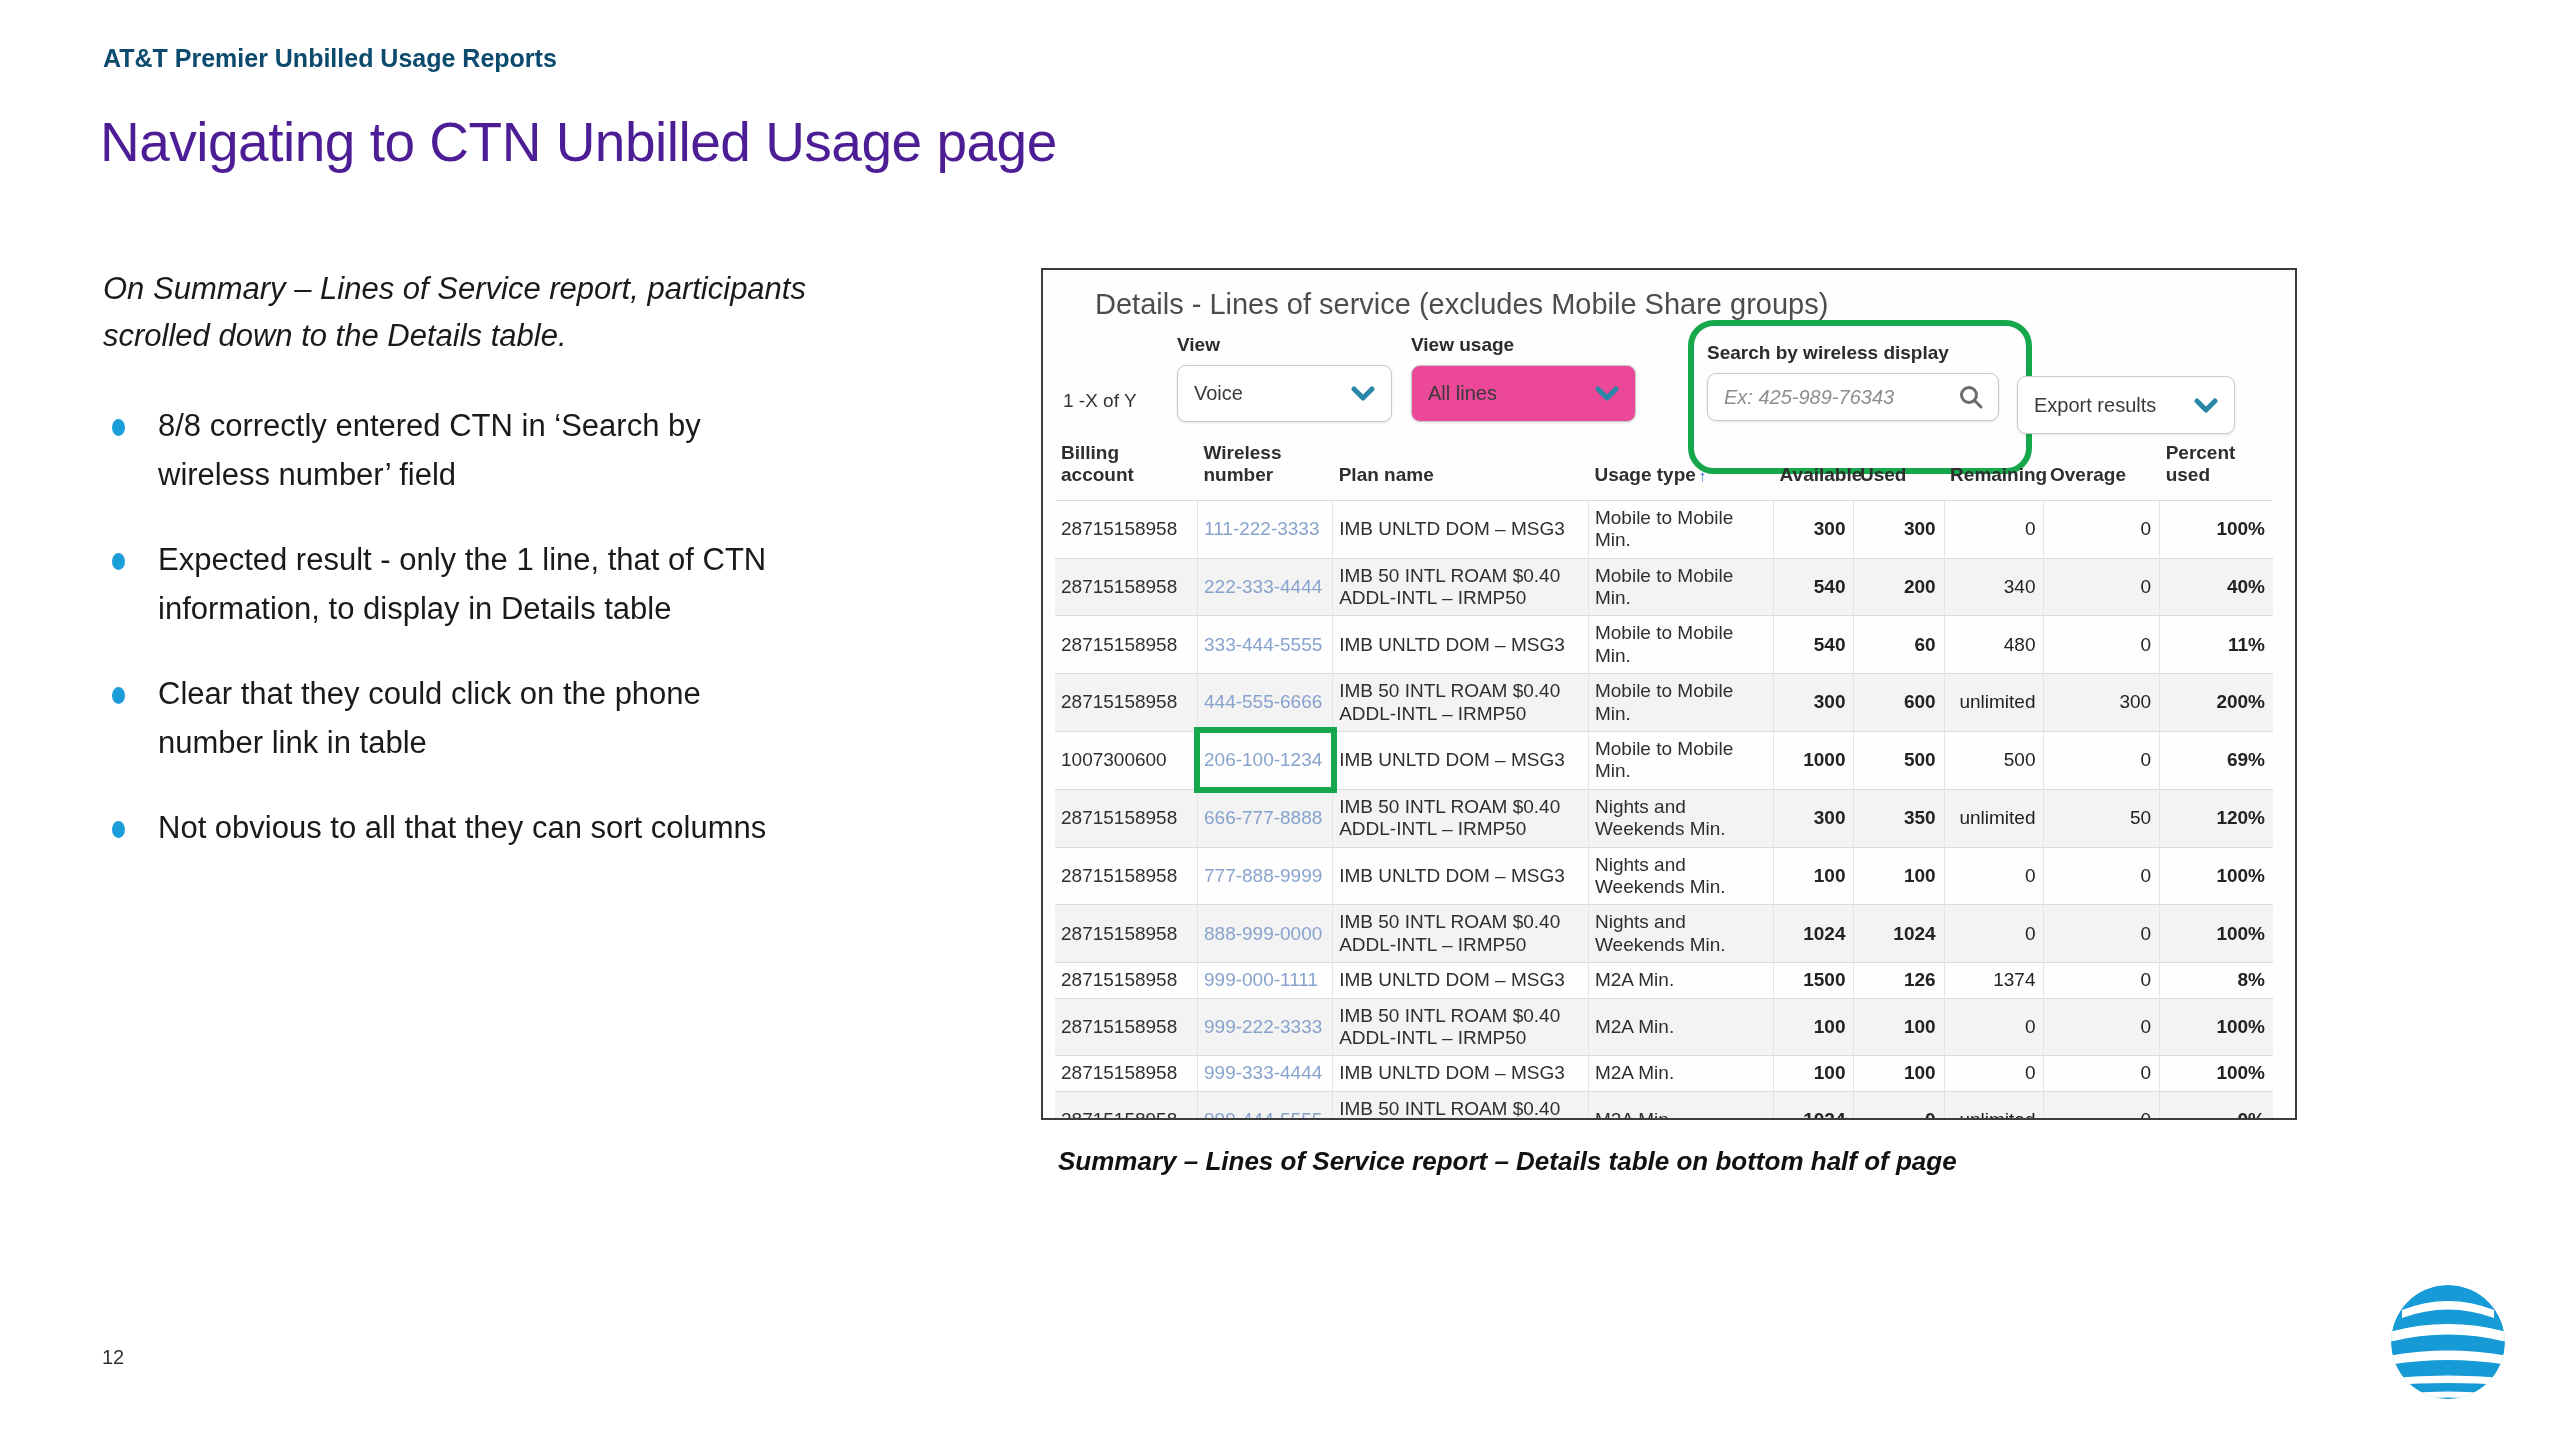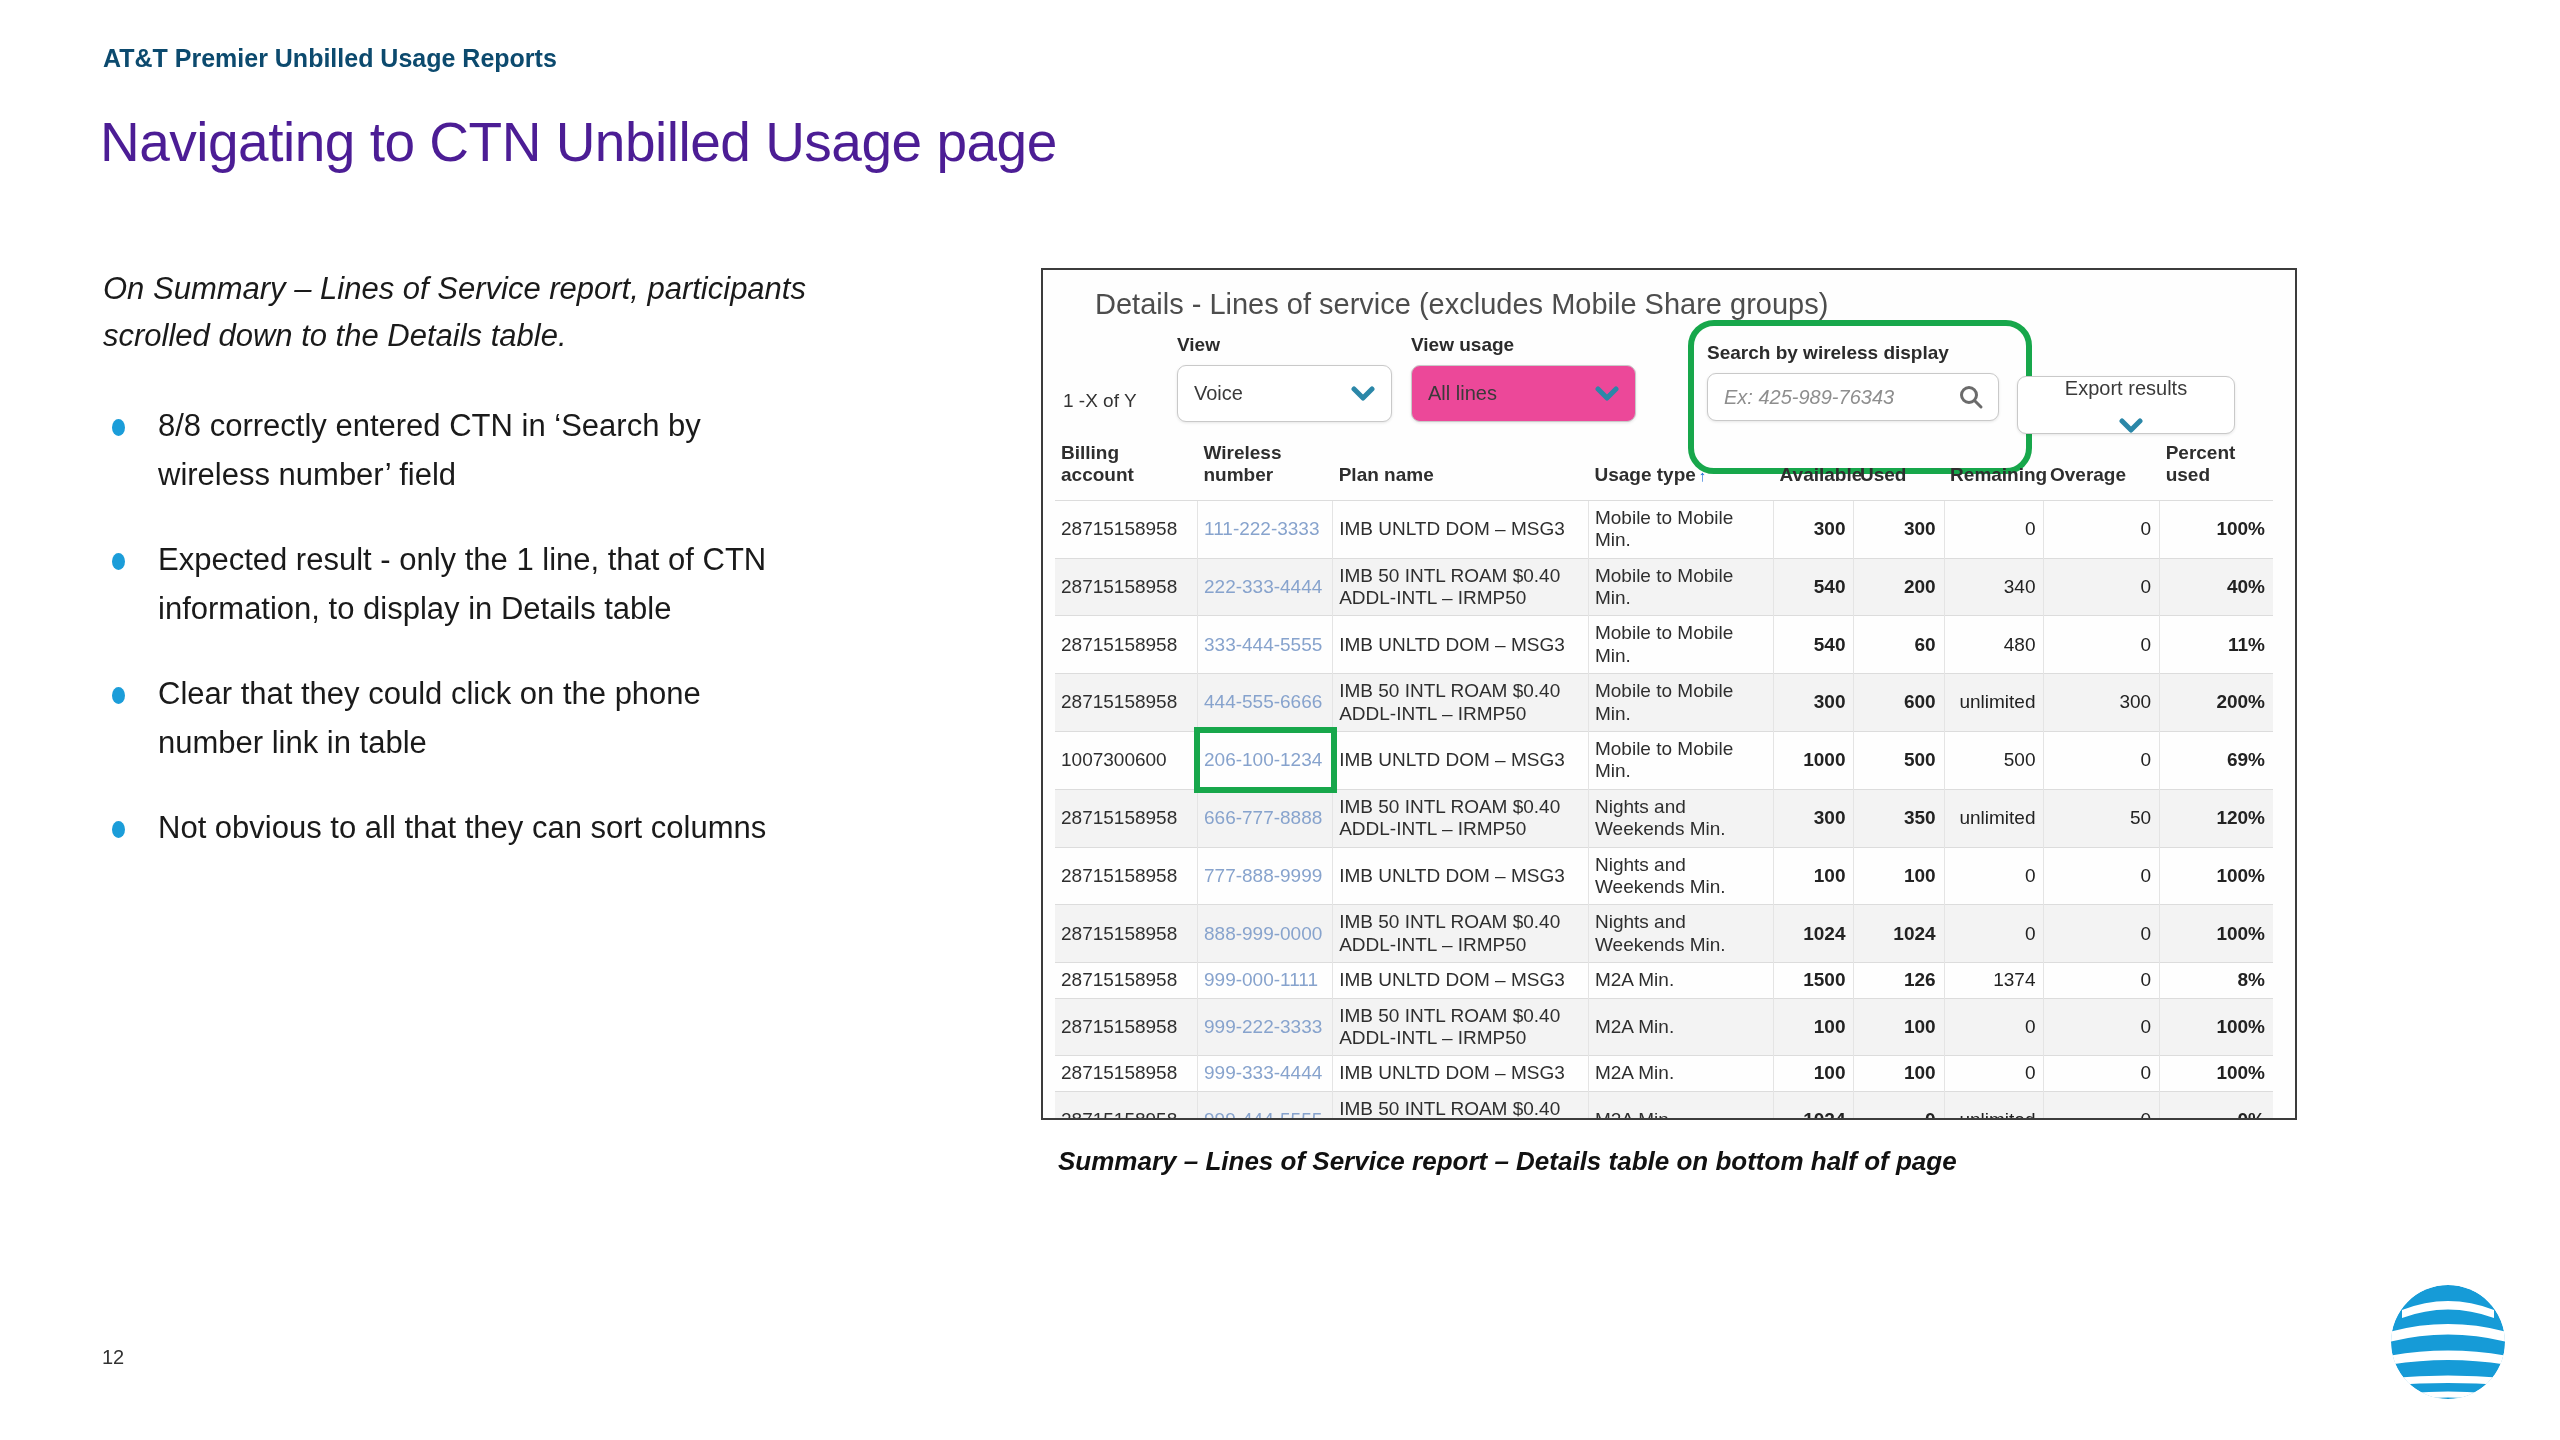--- a/index.html
+++ b/index.html
@@ -27,21 +27,21 @@
   .usage-group{position:absolute;left:368px;top:64px;}
   .usage-group .dropdown{width:225px;background:#ec4899;}
   .search-group{position:absolute;left:664px;top:72px;}
   .search-box{display:flex;align-items:center;width:292px;height:48px;border:1px solid #c9c9c9;
               border-radius:9px;background:#fff;padding:0 14px;box-sizing:border-box;box-shadow:0 1px 3px rgba(0,0,0,.10);}
   .search-box input{border:none;outline:none;flex:1;min-width:0;font-size:20px;font-family:inherit;color:#555;background:transparent;}
   .search-box input::placeholder{font-style:italic;color:#8e8e8e;}
   .annotation{position:absolute;left:645px;top:50px;width:332px;height:142px;border:6px solid #17a74b;
               border-radius:26px;pointer-events:none;}
   .export-group{position:absolute;left:974px;top:106px;}
-  .export-group .dropdown{width:218px;height:58px;flex-direction:column;}
+  .export-group .dropdown{width:218px;height:58px;}
   .chev{flex:0 0 auto;margin-left:10px;}
   
   .table-wrap{position:absolute;left:12px;top:168px;width:1218px;height:680px;overflow:hidden;}
   table{width:100%;border-collapse:collapse;table-layout:fixed;font-size:19px;color:#2e2e2e;}
   thead th{text-align:left;font-weight:bold;font-size:19px;line-height:1.15;padding:4px 8px 14px 6px;vertical-align:bottom;}
   thead .sort{color:#1f6fd6;font-size:15px;margin-left:3px;font-weight:bold;}
   tbody td{padding:6px 8px 6px 6px;line-height:1.18;border-top:1px solid #dcdcdc;border-left:1px solid #e4e4e4;vertical-align:middle;}
   tbody td:first-child{border-left:none;}
   tbody tr:nth-child(even){background:#f3f3f3;}
   td.link{color:#87a3cd;cursor:pointer;}

